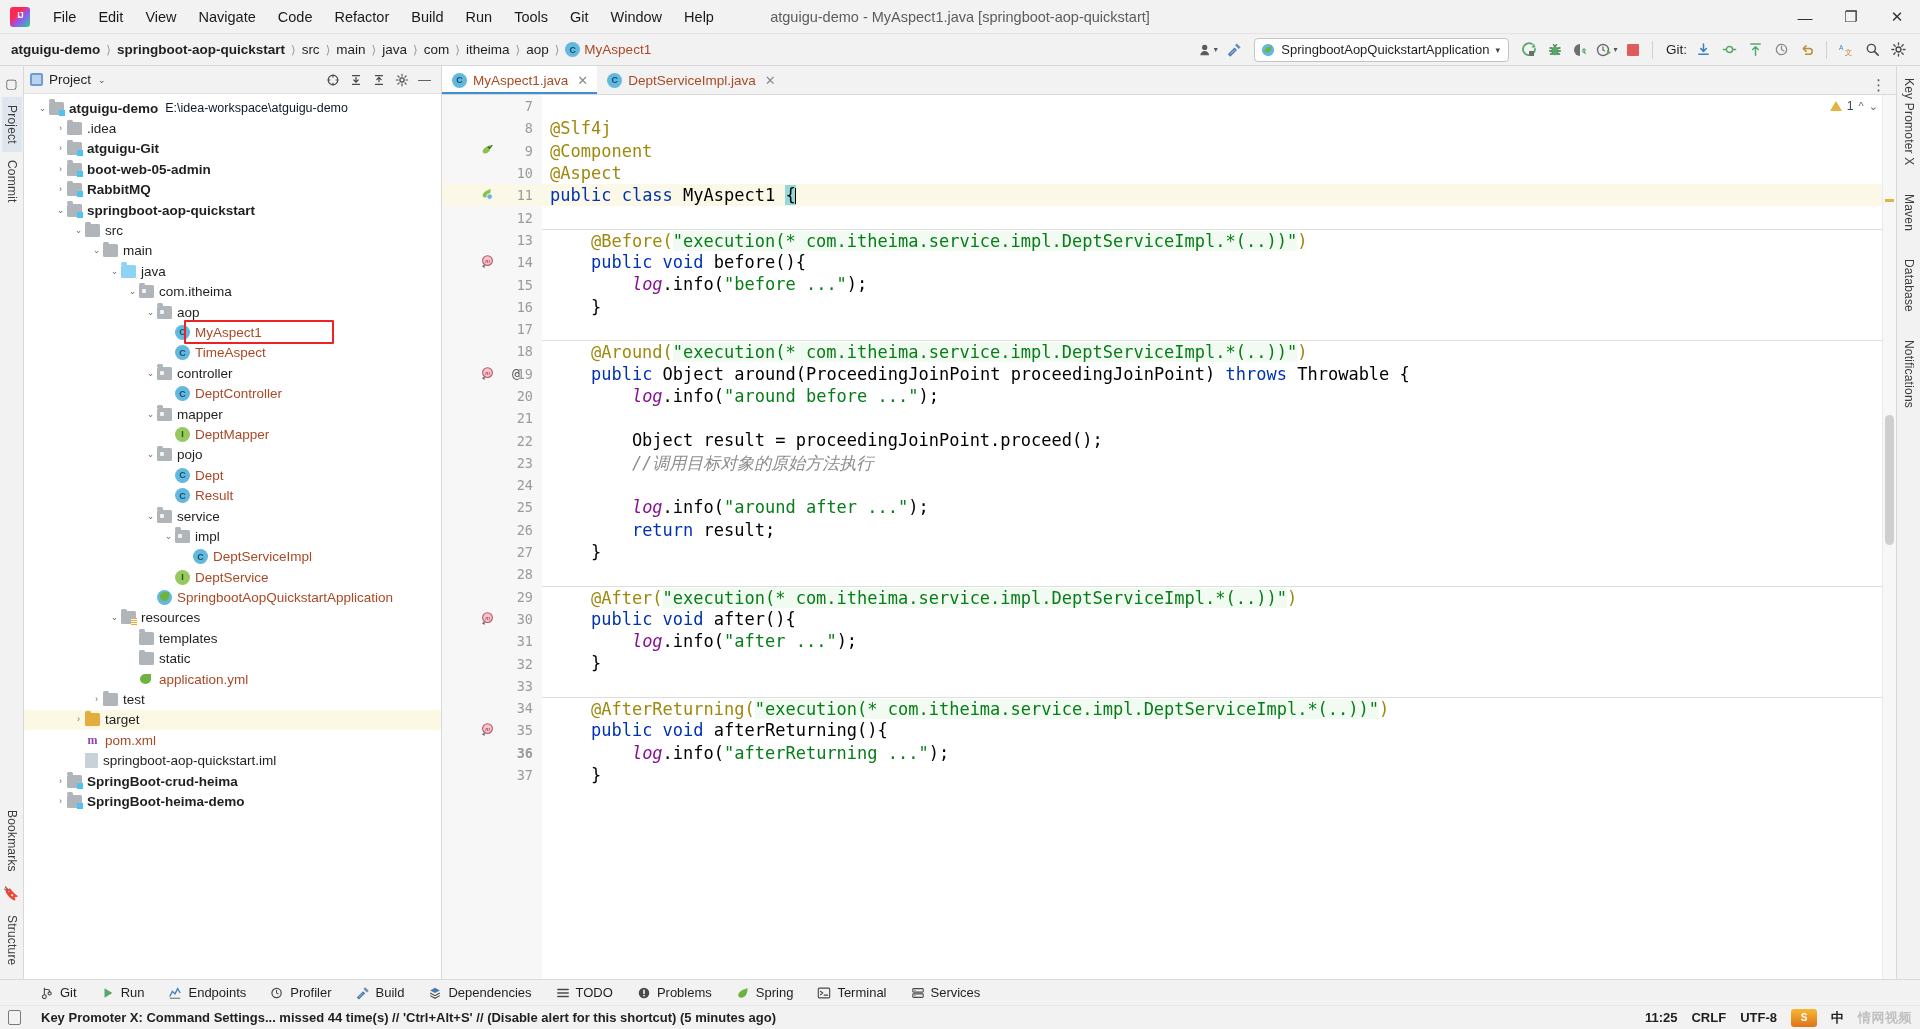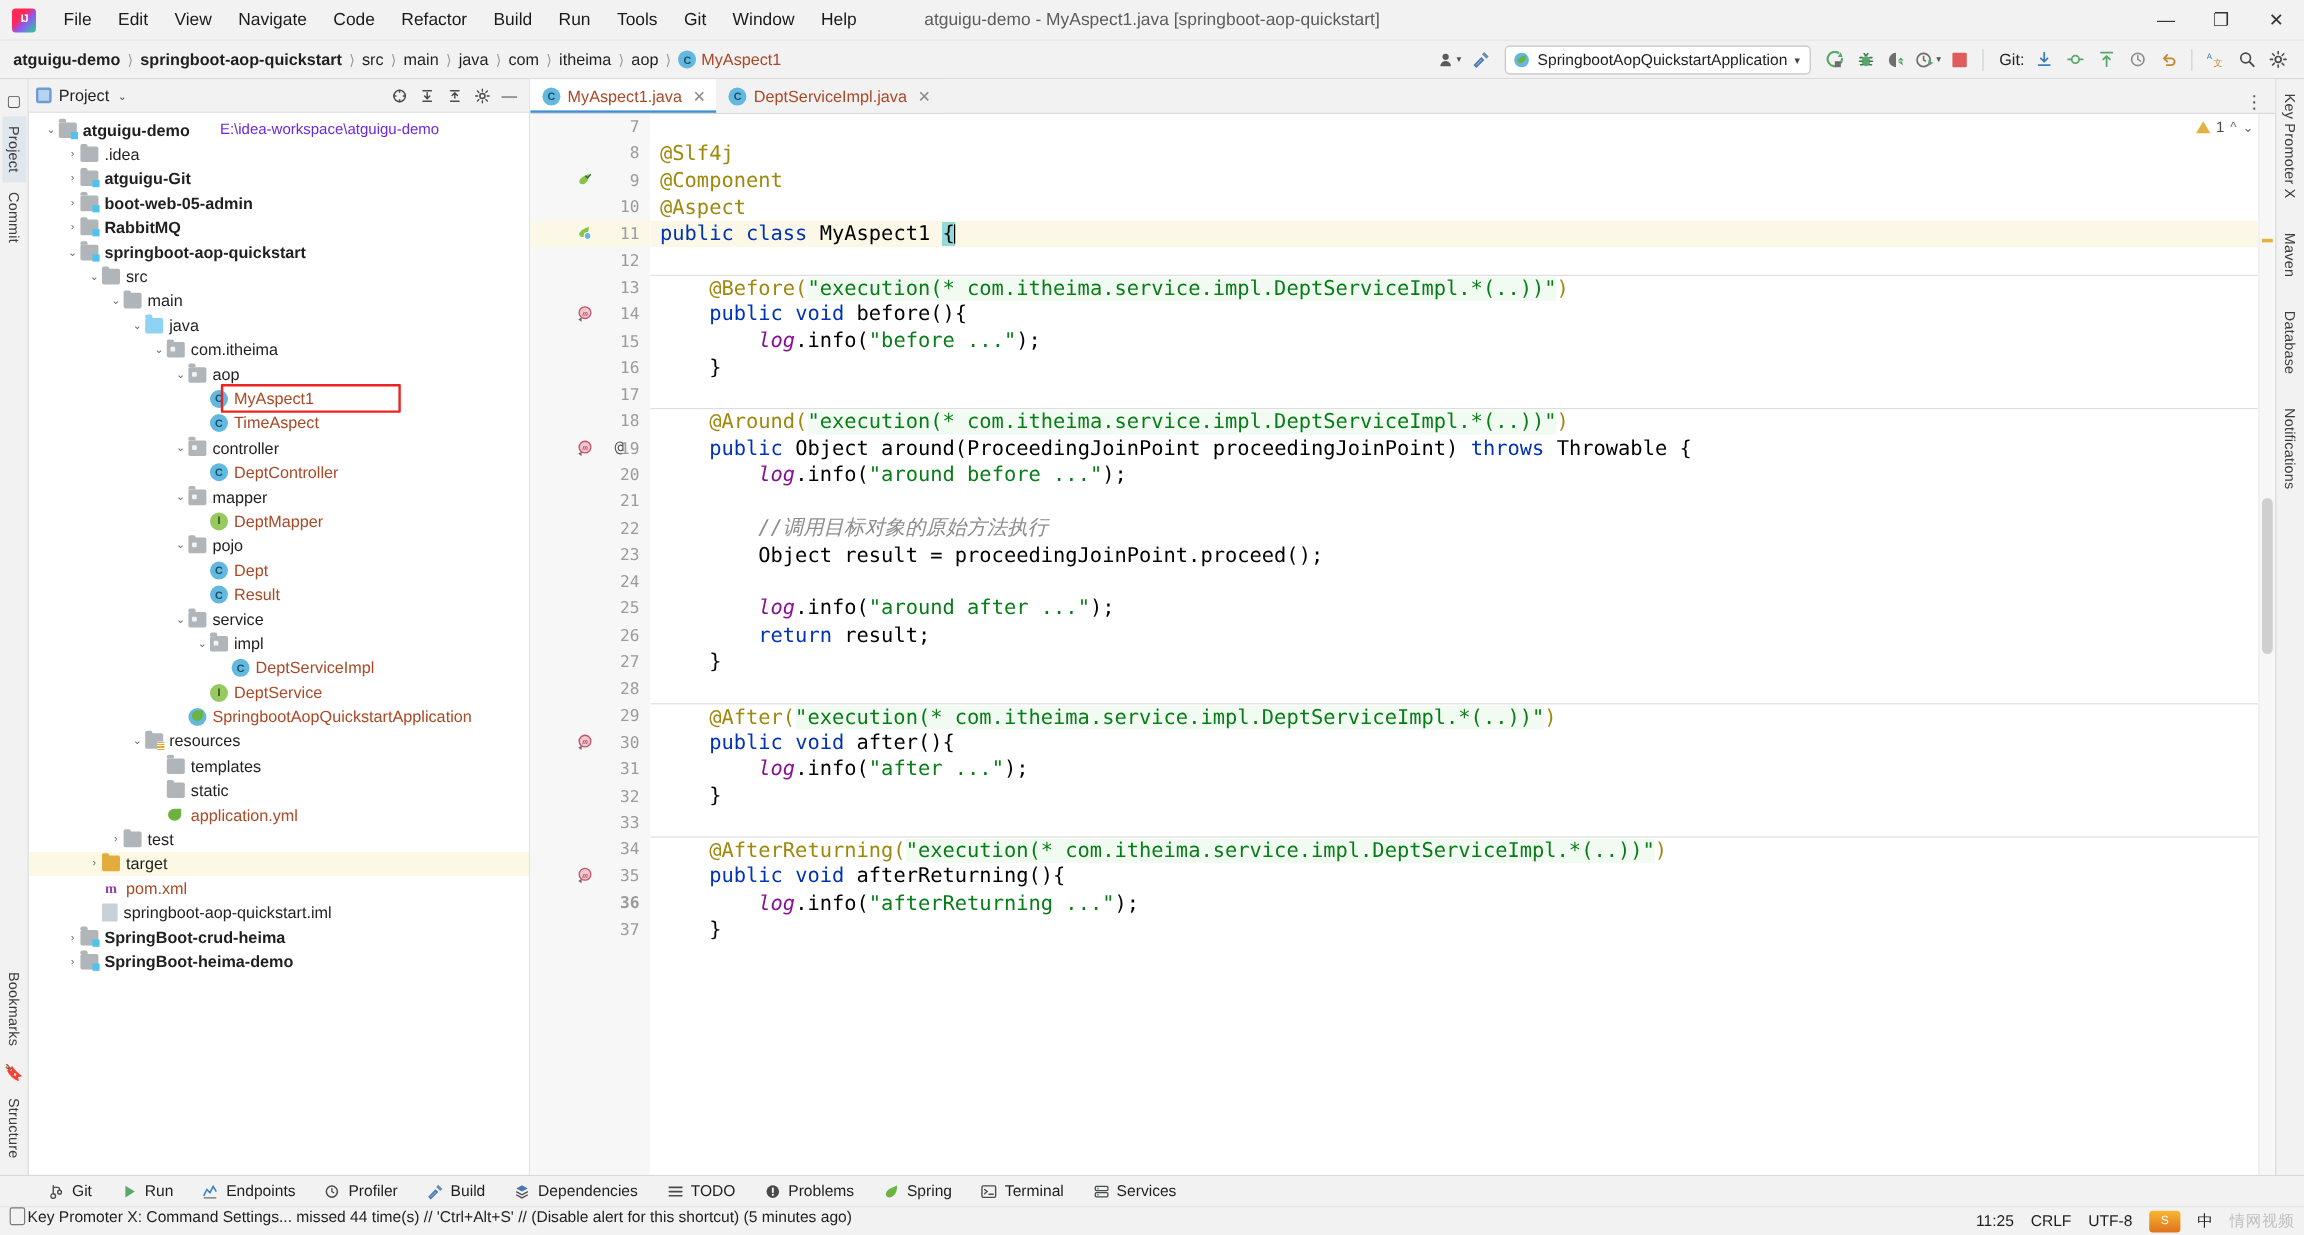--- a/index.html
+++ b/index.html
@@ -60,21 +60,21 @@
   .proj-actions { margin-left:auto; display:flex; gap:2px;}
   .pa { width:21px;height:21px;display:flex;align-items:center;justify-content:center;color:#4f4f4f;font-size:13px;border-radius:3px;}
 
   .tree { flex:1 1 auto; overflow:hidden; padding-top:4px; font-size:13.5px; position:relative;}
   .row { height:20.4px; display:flex; align-items:center; white-space:nowrap; position:relative; }
   .row.sel-target { background:#fbf8e4; }
   .arrow { width:13px; flex:0 0 13px; text-align:center; color:#6b6b6b; font-size:9px; line-height:1;}
   .lbl { color:#1f1f1f; }
   .lbl.b { font-weight:bold; }
   .lbl.cls { color:#aa4926; }
-  .path { color:#6d28d9; font-size:12.5px; margin-left:25px;}
+  .path { color:#0f172a; font-size:12.5px; margin-left:7px;}
 
   
   .fi { width:15px; height:13px; flex:0 0 15px; margin-right:5px; position:relative; }
   .fi i { position:absolute; inset:0; display:block; border-radius:1.5px;}
   .f-plain i { background:#b0b5ba; }
   .f-plain i::before{content:"";position:absolute;left:0;top:-2.5px;width:6px;height:3px;background:#b0b5ba;border-radius:1.5px 1.5px 0 0;}
   .f-blue i { background:#8fd3f4; }
   .f-blue i::before{content:"";position:absolute;left:0;top:-2.5px;width:6px;height:3px;background:#8fd3f4;border-radius:1.5px 1.5px 0 0;}
   .f-mod i { background:#b0b5ba; }
   .f-mod i::before{content:"";position:absolute;left:0;top:-2.5px;width:6px;height:3px;background:#b0b5ba;border-radius:1.5px 1.5px 0 0;}
@@ -130,21 +130,21 @@
   .rgutter { width:14px; flex:0 0 14px; background:#f7f7f7; position:relative; border-left:1px solid #ebebeb;}
   .scroll-thumb { position:absolute; right:2px; width:9px; background:#cfcfcf; border-radius:5px; }
   .err-mark { position:absolute; right:2px; width:9px; height:3px; }
 
   .insp-badge { position:absolute; right:18px; top:4px; display:flex; align-items:center; gap:5px; font-size:12.5px; color:#4a4a4a; z-index:5;}
   .warn-tri { width:0;height:0;border-left:6px solid transparent;border-right:6px solid transparent;border-bottom:10px solid #e3b341; position:relative;}
 
   
   .toolwin-bar { height:26px; background:#f2f2f2; border-top:1px solid #d9d9d9; display:flex; align-items:center; padding-left:28px; gap:0; flex:0 0 26px;}
   .tw { display:flex; align-items:center; gap:6px; padding:3px 12px; font-size:13px; color:#1f1f1f; border-radius:3px;}
-  .statusbar { height:24px; background:#f2f2f2; display:flex; padding:0 8px; font-size:13px; color:#1f1f1f; gap:2px; flex:0 0 24px; border-top:1px solid #e6e6e6; position:relative;}
+  .statusbar { height:24px; background:#f2f2f2; display:flex; align-items:center; padding:0 8px; font-size:13px; color:#1f1f1f; gap:20px; flex:0 0 24px; border-top:1px solid #e6e6e6; position:relative;font-weight:bold;}
   .sb-right { margin-left:auto; display:flex; align-items:center; gap:14px; }
   .ime { width:26px;height:18px; background:linear-gradient(#f7b733,#e0721c); border-radius:3px; display:flex;align-items:center;justify-content:center; color:#fff; font-size:10px;}
   .wm { color:#c0c0c0; font-size:13px; letter-spacing:0.5px;}
 
   .kp-icon { width:13px;height:15px; border:1.5px solid #7a7a7a; border-radius:2px; flex:0 0 13px;}
 </style>
 </head>
 <body>
 
 <div class="app">
@@ -791,22 +791,22 @@
             <div class="cline"></div>
             <div class="cline" style="border-top: 1px solid rgb(222, 222, 222);"><span class="a">    @Before(</span><span class="s strhl">"execution(* com.itheima.service.impl.DeptServiceImpl.*(..))"</span><span class="a">)</span></div>
             <div class="cline"><span class="pl">    </span><span class="k">public </span><span class="k">void </span><span class="pl">before(){</span></div>
             <div class="cline"><span class="pl">        </span><span class="fld">log</span><span class="pl">.info(</span><span class="s">"before ..."</span><span class="pl">);</span></div>
             <div class="cline"><span class="pl">    }</span></div>
             <div class="cline"></div>
             <div class="cline" style="border-top: 1px solid rgb(222, 222, 222);"><span class="a">    @Around(</span><span class="s strhl">"execution(* com.itheima.service.impl.DeptServiceImpl.*(..))"</span><span class="a">)</span></div>
             <div class="cline"><span class="pl">    </span><span class="k">public </span><span class="pl">Object </span><span class="pl">around(</span><span class="pl">ProceedingJoinPoint </span><span class="pl">proceedingJoinPoint) </span><span class="k">throws </span><span class="pl">Throwable {</span></div>
             <div class="cline"><span class="pl">        </span><span class="fld">log</span><span class="pl">.info(</span><span class="s">"around before ..."</span><span class="pl">);</span></div>
             <div class="cline"></div>
+            <div class="cline"><span class="pl">        Object result = proceedingJoinPoint.proceed();</span></div>
             <div class="cline"><span class="cm">        //调用目标对象的原始方法执行</span></div>
-            <div class="cline"><span class="pl">        Object result = proceedingJoinPoint.proceed();</span></div>
             <div class="cline"></div>
             <div class="cline"><span class="pl">        </span><span class="fld">log</span><span class="pl">.info(</span><span class="s">"around after ..."</span><span class="pl">);</span></div>
             <div class="cline"><span class="pl">        </span><span class="k">return </span><span class="pl">result;</span></div>
             <div class="cline"><span class="pl">    }</span></div>
             <div class="cline"></div>
             <div class="cline" style="border-top: 1px solid rgb(222, 222, 222);"><span class="a">    @After(</span><span class="s strhl">"execution(* com.itheima.service.impl.DeptServiceImpl.*(..))"</span><span class="a">)</span></div>
             <div class="cline"><span class="pl">    </span><span class="k">public </span><span class="k">void </span><span class="pl">after(){</span></div>
             <div class="cline"><span class="pl">        </span><span class="fld">log</span><span class="pl">.info(</span><span class="s">"after ..."</span><span class="pl">);</span></div>
             <div class="cline"><span class="pl">    }</span></div>
             <div class="cline"></div>

